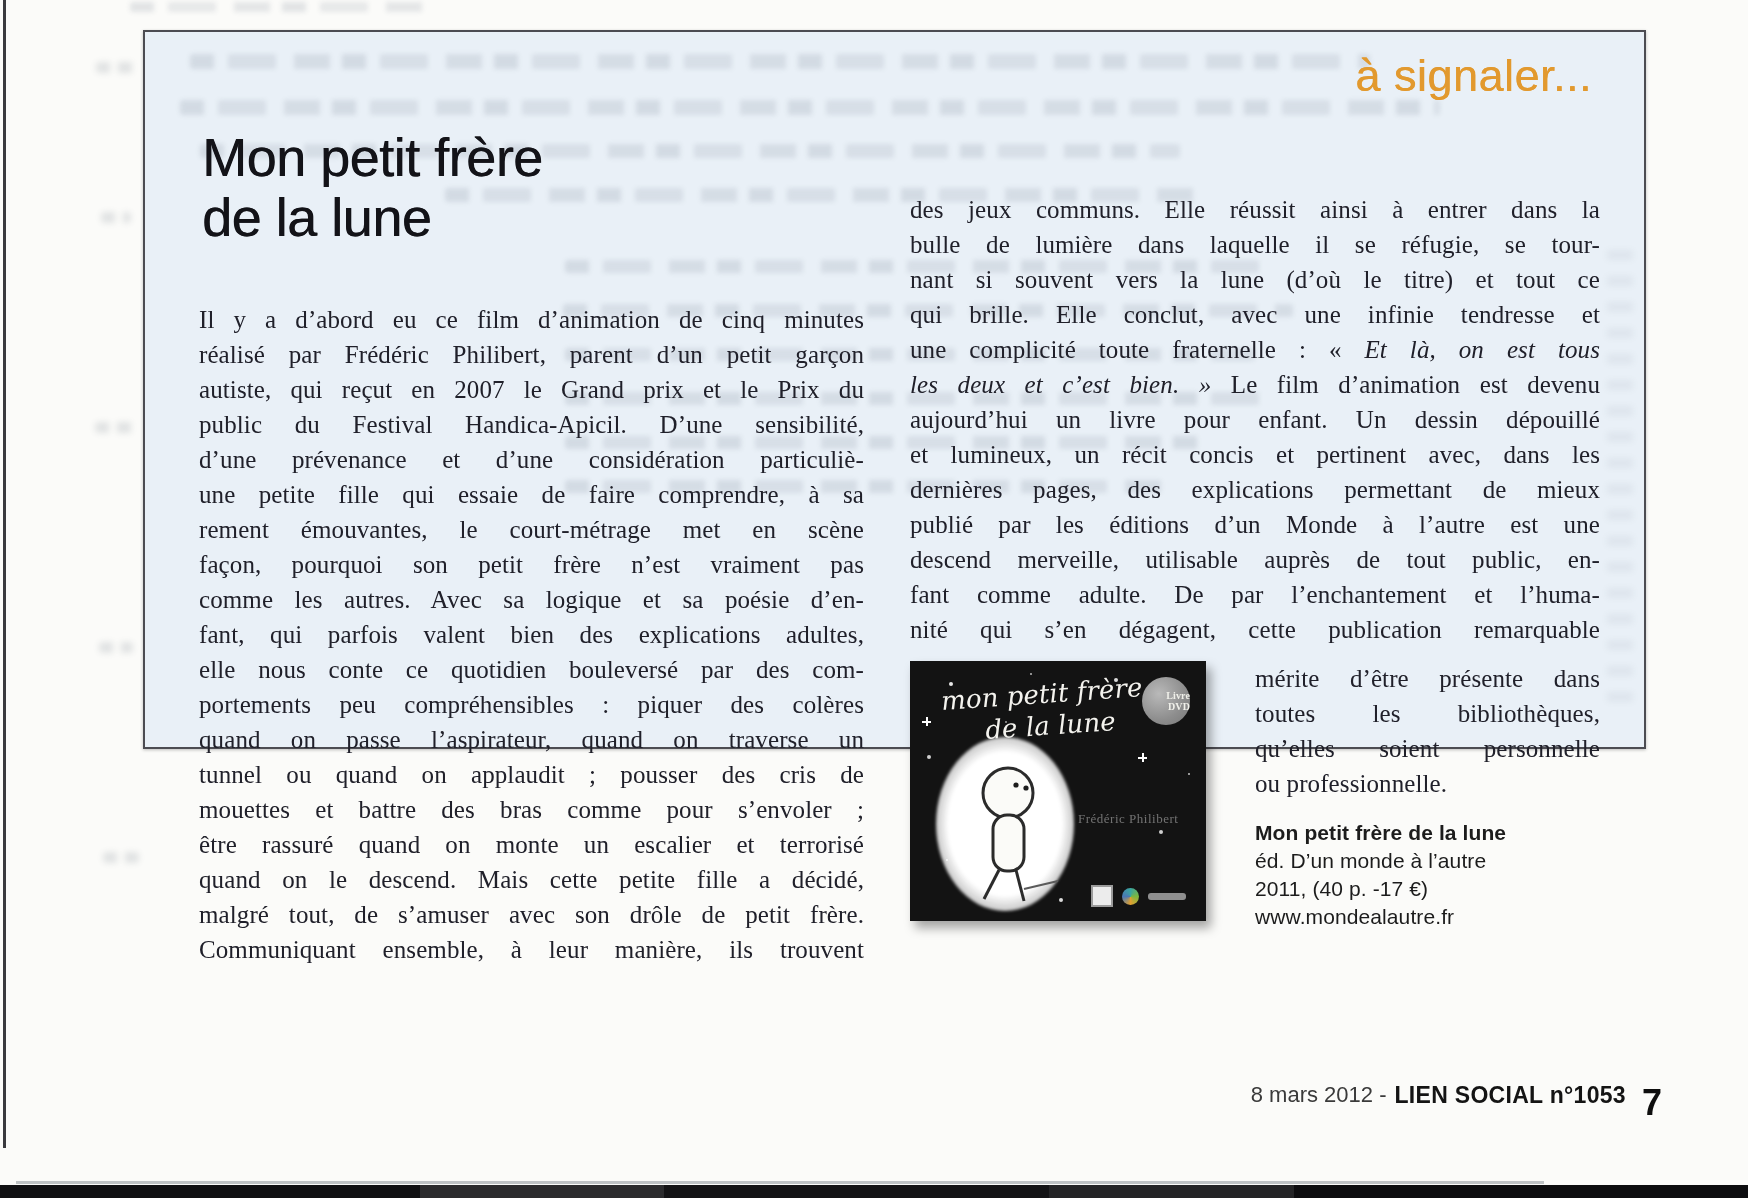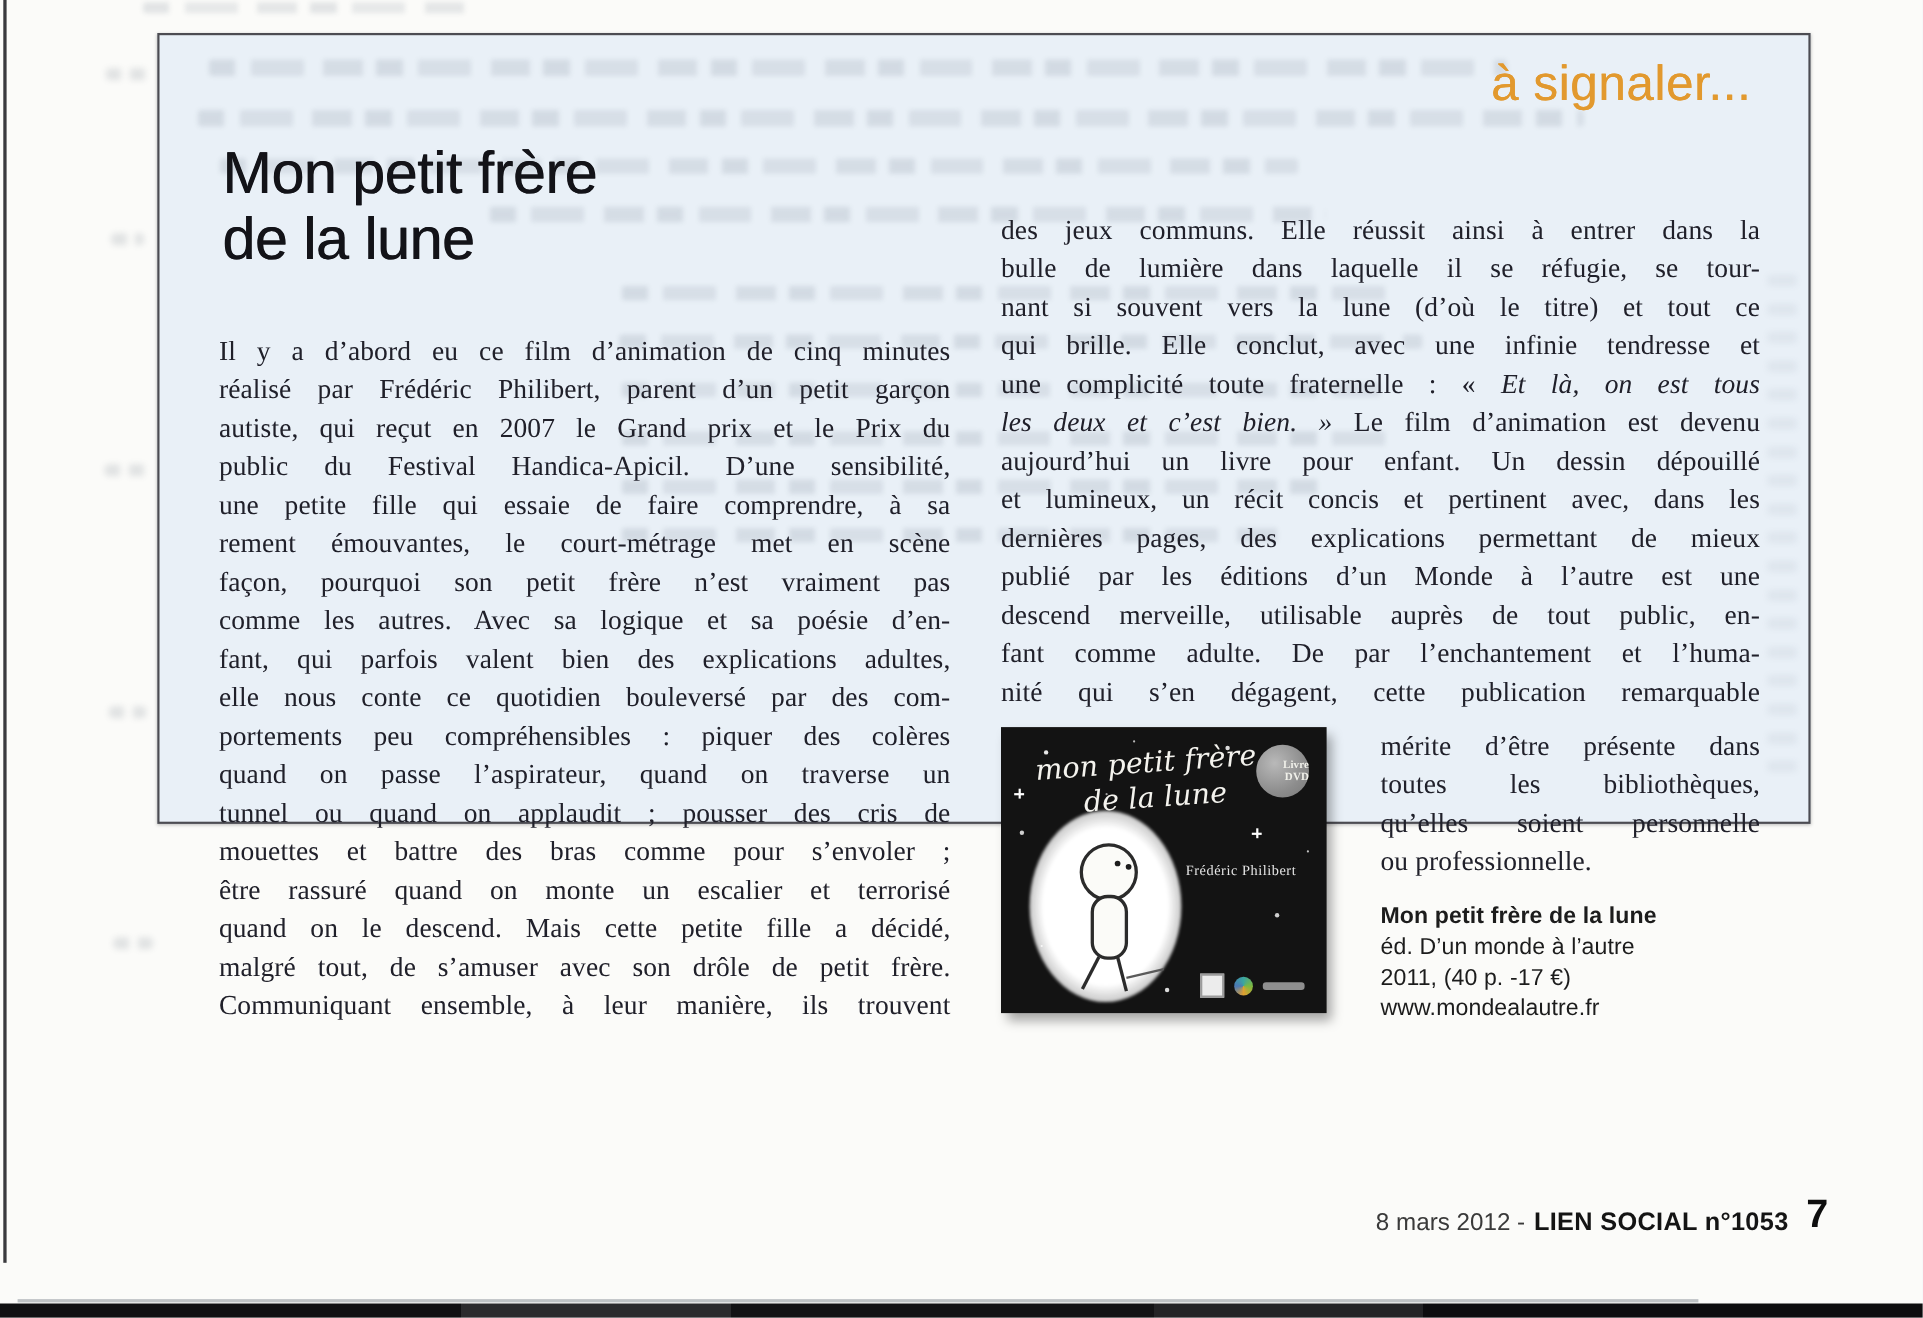--- a/index.html
+++ b/index.html
@@ -73,33 +73,33 @@
      font-family:"DejaVu Serif",serif;font-style:italic;font-size:26px;line-height:32px;color:#f4f3ee;}
   .cover-title .ct2{display:block;margin-left:42px;}
   .moon-glow{position:absolute;left:26px;top:76px;width:138px;height:174px;border-radius:50%;
      background:radial-gradient(ellipse at center,#ffffff 58%,rgba(255,255,255,.75) 72%,rgba(255,255,255,.25) 88%,transparent 100%);
      filter:blur(1.5px);}
   .child-svg{position:absolute;left:36px;top:88px;}
   .badge{position:absolute;right:16px;top:16px;width:48px;height:48px;border-radius:50%;
      background:radial-gradient(circle at 35% 35%,#b9b9b9,#8d8d8d 60%,#787878);
      display:flex;flex-direction:column;align-items:flex-end;justify-content:center;
      color:#f0f0ea;font-size:10px;line-height:11px;font-weight:bold;}
-  .cover-author{position:absolute;left:168px;top:112px;font-size:13px;letter-spacing:.5px;color:#e5e5e5;}
+  .cover-author{position:absolute;left:168px;top:140px;font-size:13px;letter-spacing:.5px;color:#737373;}
   .cover-logos{position:absolute;right:20px;bottom:14px;display:flex;align-items:center;gap:9px;}
   .logo-square{width:22px;height:22px;background:#ececec;box-shadow:inset 0 0 0 2px #9b9b9b;}
   .logo-circle{width:17px;height:17px;border-radius:50%;
      background:conic-gradient(#3aa6a0,#7cb83f,#e0a030,#4a78b5,#3aa6a0);}
   .logo-word{width:38px;height:7px;border-radius:3px;background:#8f8f8f;}
 
   
   .caption{margin-top:18px;font-family:"Liberation Sans",sans-serif;font-size:21px;line-height:28px;color:#1c1c1c;}
   .caption .c-title{font-weight:bold;}
 
   
-  .footer{position:absolute;top:1082px;right:86px;display:flex;align-items:flex-end;color:#333;}
+  .footer{position:absolute;top:1082px;right:86px;display:flex;align-items:flex-start;color:#333;}
   .f-prefix{font-size:22px;margin-right:8px;color:#3a3a3a;}
   .f-mag{font-size:23px;font-weight:bold;color:#141414;letter-spacing:.3px;}
   .f-page{font-size:36px;font-weight:bold;color:#0e0e0e;margin-left:16px;}
 </style>
 </head>
 <body>
 
 <div>
 
   <div class="scan-edge-left"></div>
@@ -128,20 +128,21 @@
     <h1 class="title">
       <span class="tl">Mon petit frère</span>
       <span class="tl">de la lune</span>
     </h1>
 
     <div class="col col-left">
       <div class="jline">Il y a d’abord eu ce film d’animation de cinq minutes</div>
       <div class="jline">réalisé par Frédéric Philibert, parent d’un petit garçon</div>
       <div class="jline">autiste, qui reçut en 2007 le Grand prix et le Prix du</div>
       <div class="jline">public du Festival Handica-Apicil. D’une sensibilité,</div>
+      <div class="jline">d’une prévenance et d’une considération particuliè-</div>
       <div class="jline">une petite fille qui essaie de faire comprendre, à sa</div>
       <div class="jline">rement émouvantes, le court-métrage met en scène</div>
       <div class="jline">façon, pourquoi son petit frère n’est vraiment pas</div>
       <div class="jline">comme les autres. Avec sa logique et sa poésie d’en-</div>
       <div class="jline">fant, qui parfois valent bien des explications adultes,</div>
       <div class="jline">elle nous conte ce quotidien bouleversé par des com-</div>
       <div class="jline">portements peu compréhensibles : piquer des colères</div>
       <div class="jline">quand on passe l’aspirateur, quand on traverse un</div>
       <div class="jline">tunnel ou quand on applaudit ; pousser des cris de</div>
       <div class="jline">mouettes et battre des bras comme pour s’envoler ;</div>

